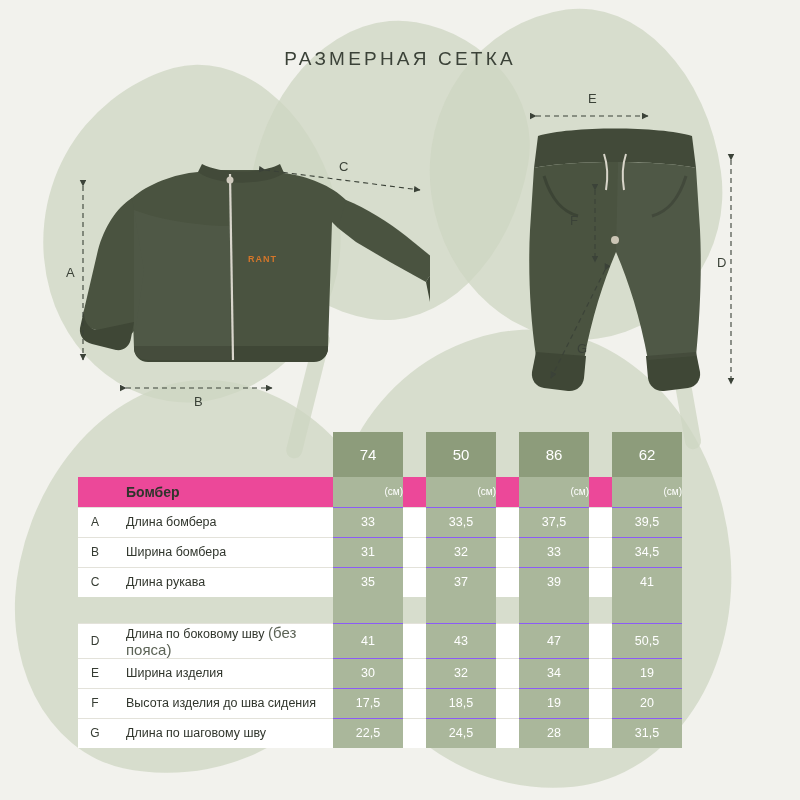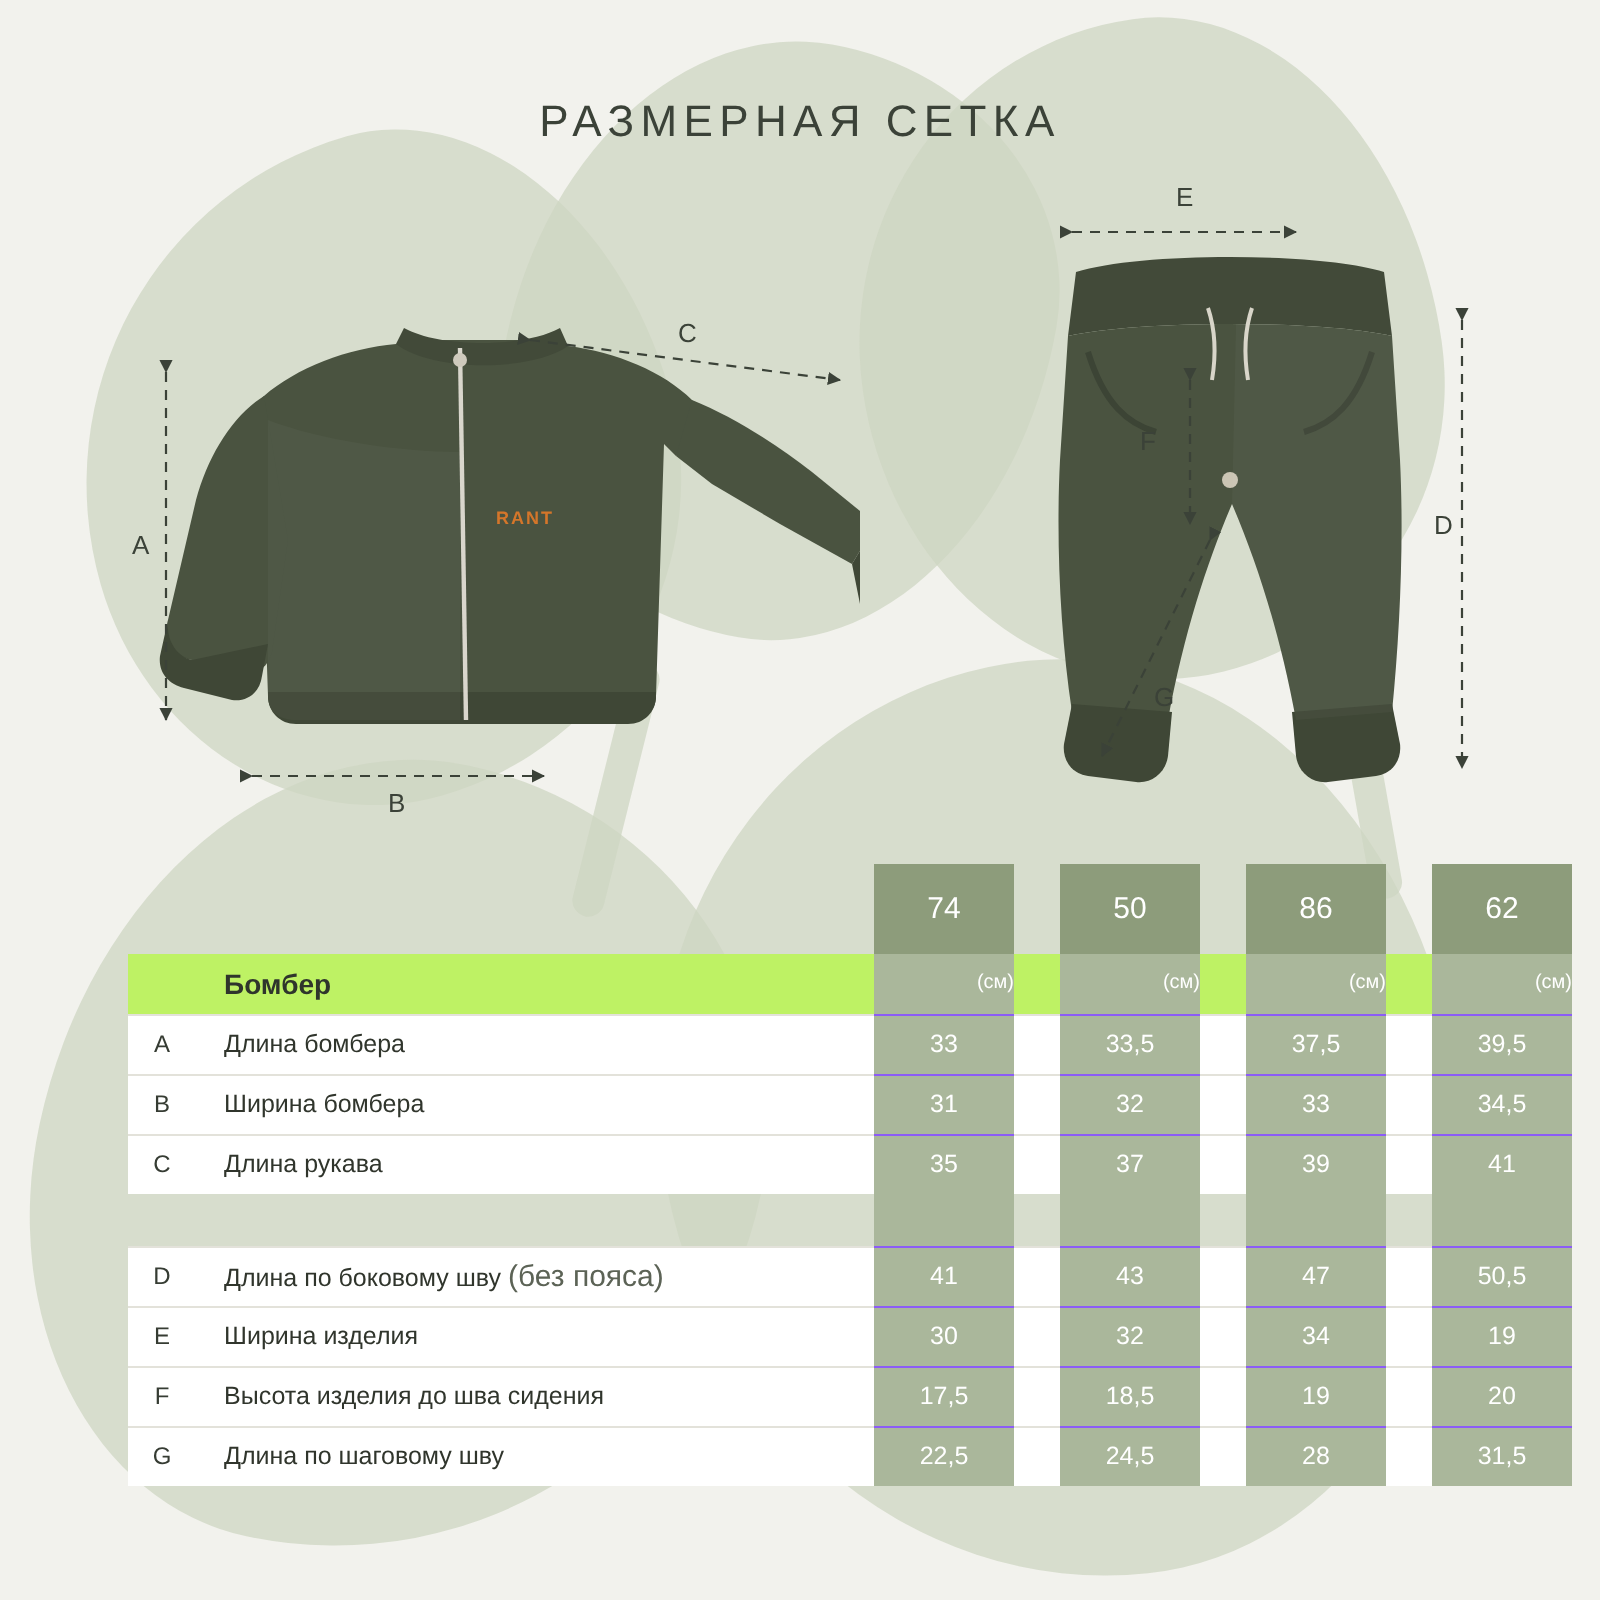--- a/index.html
+++ b/index.html
@@ -52,21 +52,21 @@
     opacity: .75;
     width: 16px;
     border-radius: 8px;
   }
 
   
   .title {
     position: absolute;
     left: 0; right: 0; top: 48px;
     text-align: center;
-    font-size: 22px;
+    font-size: 19px;
     letter-spacing: 3.2px;
     color: #3b4238;
     font-weight: 400;
   }
 
   
   .garment { position: absolute; }
   #bomber-img { left: 70px; top: 150px; width: 360px; height: 260px; }
   #pants-img  { left: 500px; top: 120px; width: 230px; height: 280px; }
 
@@ -75,22 +75,22 @@
     position: absolute;
     font-size: 13px;
     color: #3b4238;
     letter-spacing: .5px;
   }
   .arrow-svg { position: absolute; pointer-events: none; }
 
   
   #size-table {
     position: absolute;
-    left: 64px; top: 432px;
-    width: 722px;
+    left: 78px; top: 432px;
+    width: 604px;
     border-collapse: collapse;
     font-size: 12.5px;
     color: #363c33;
   }
   #size-table td, #size-table th { padding: 0; }
   .col-head {
     height: 45px;
     background: #8d9c7b;
     color: #ffffff;
     font-size: 15px;
@@ -100,21 +100,21 @@
   }
   .head-blank { background: transparent; }
   .col-cm {
     background: #aab79b;
     color: #ffffff;
     font-size: 10px;
     text-align: right;
     height: 28px;
   }
   .sect-row td {
-    background: #bef264;
+    background: #ec4899;
     height: 30px;
   }
   .sect-row .val { background: #aab79b; }
   .sect-title {
     font-size: 14px;
     font-weight: bold;
     color: #2f352c;
     padding-left: 14px !important;
   }
   .spacer-row td { height: 26px; background: transparent; }

